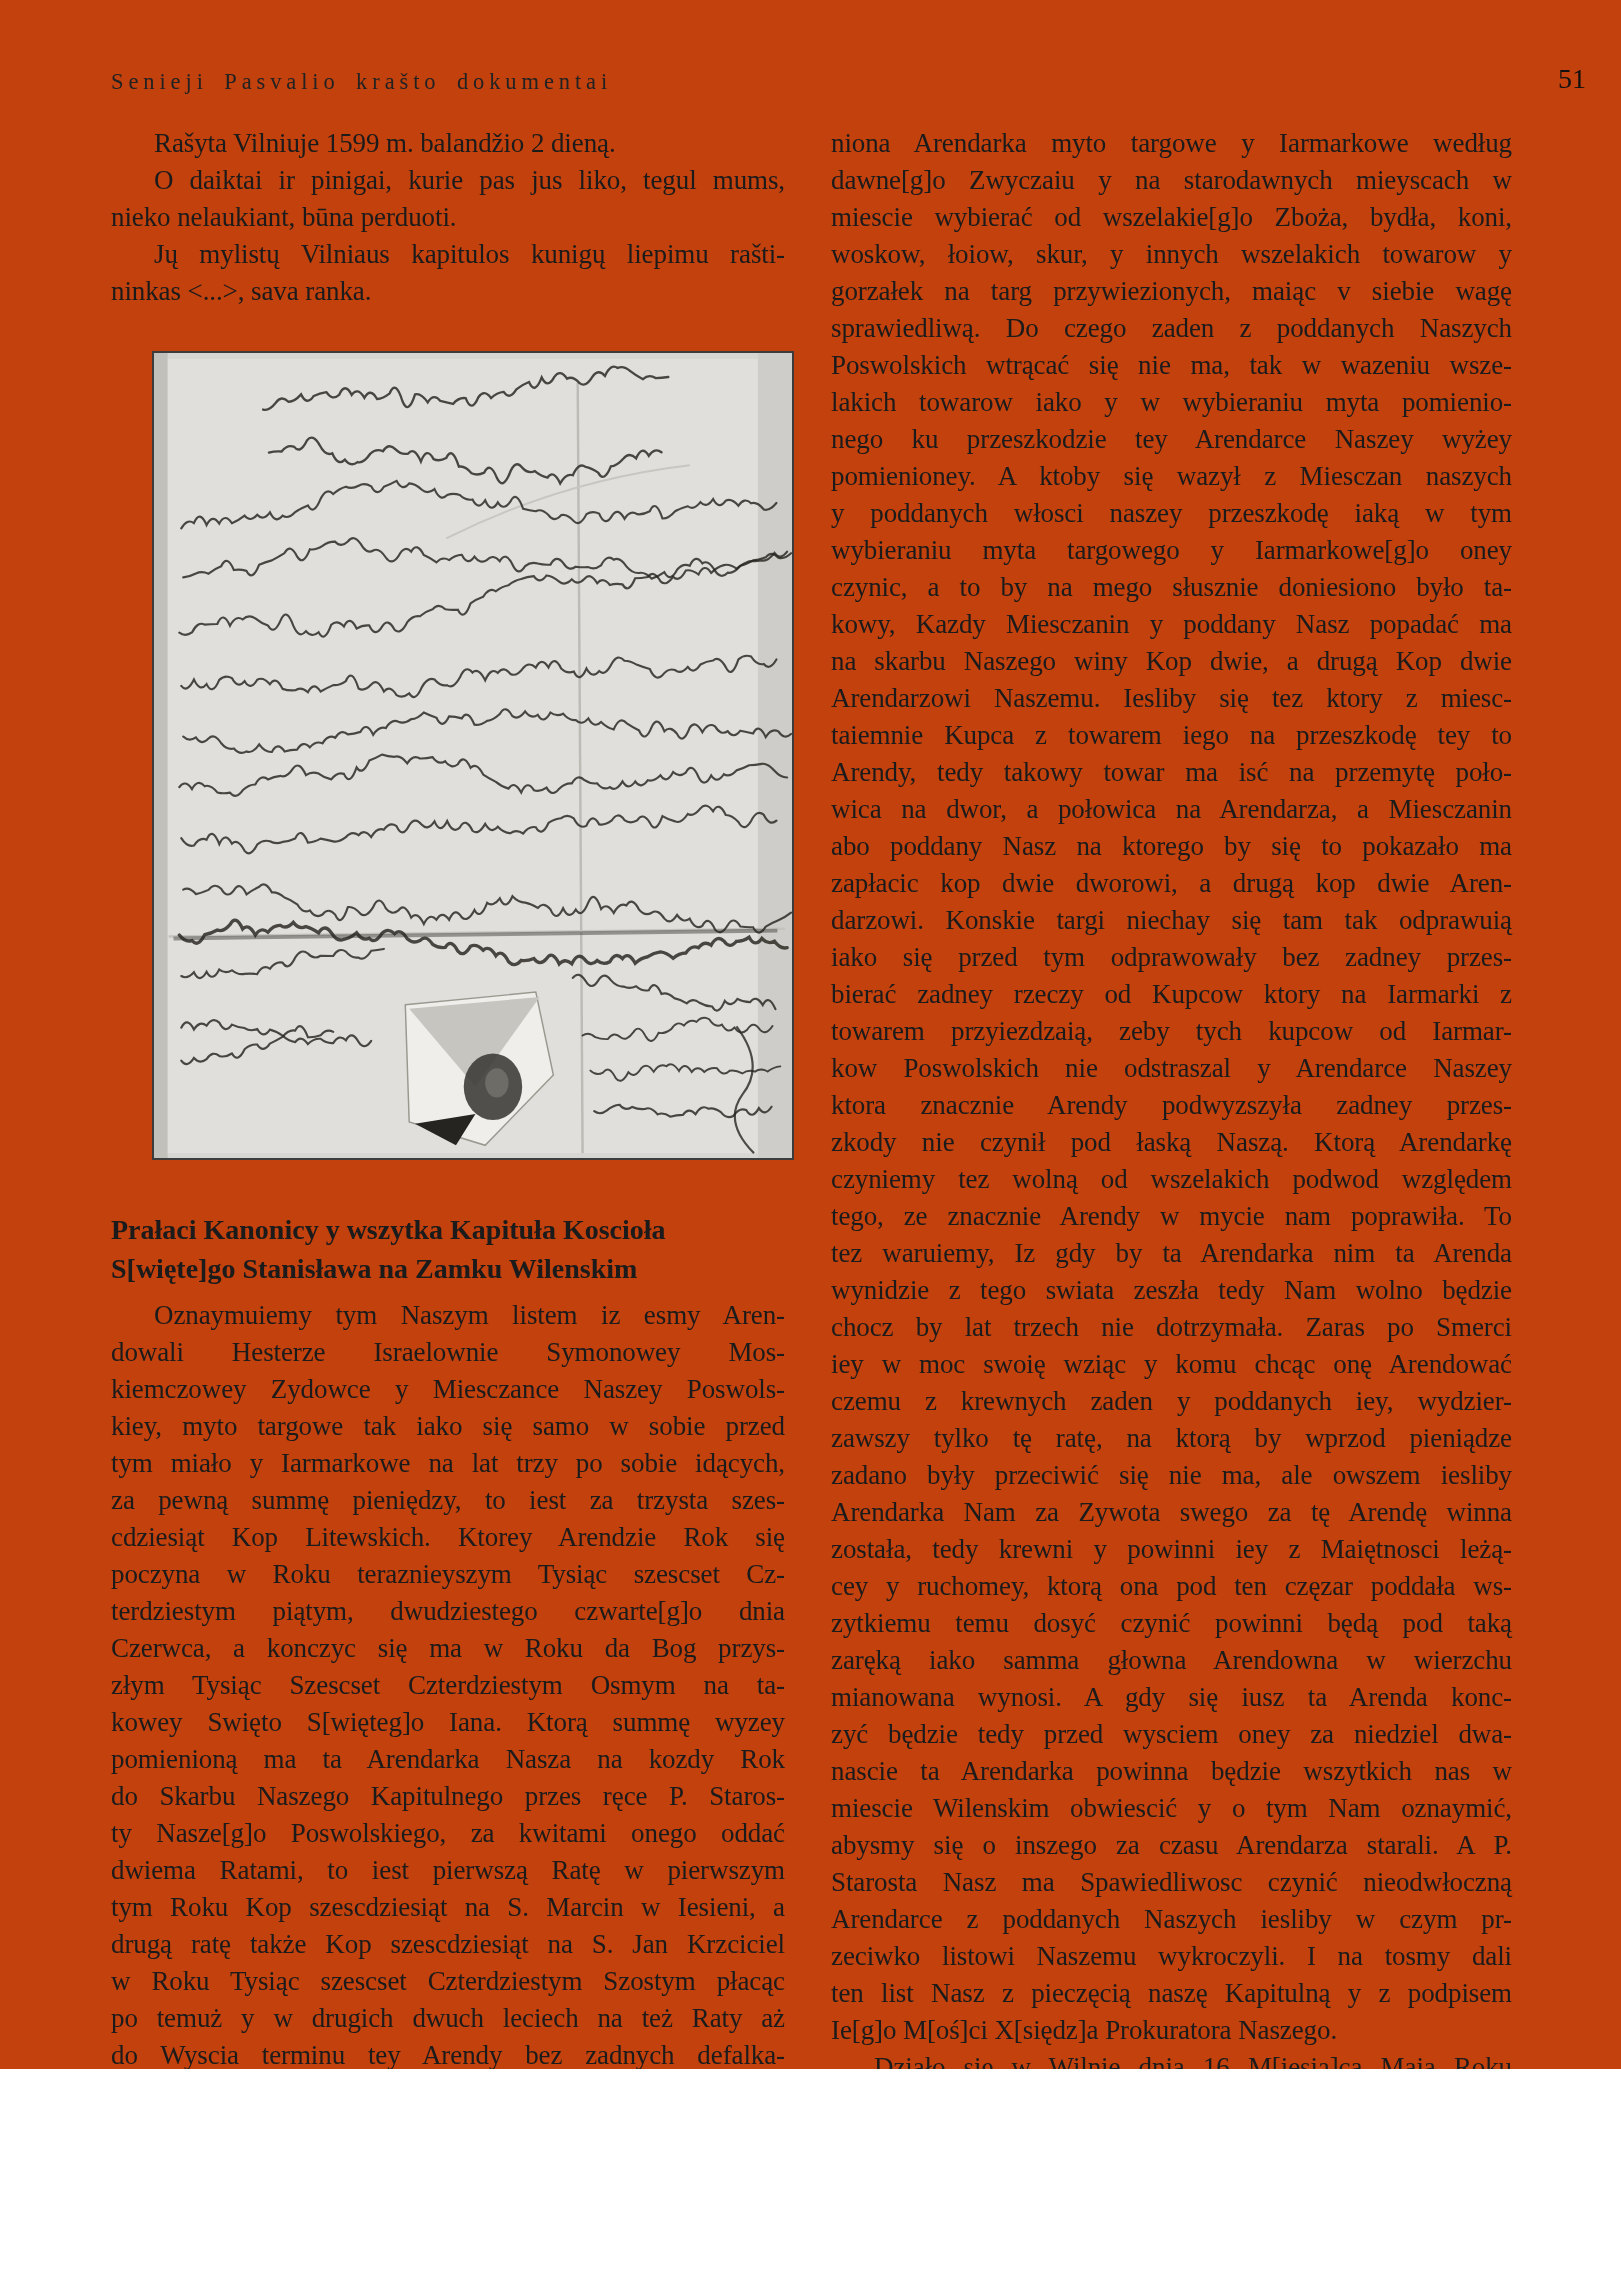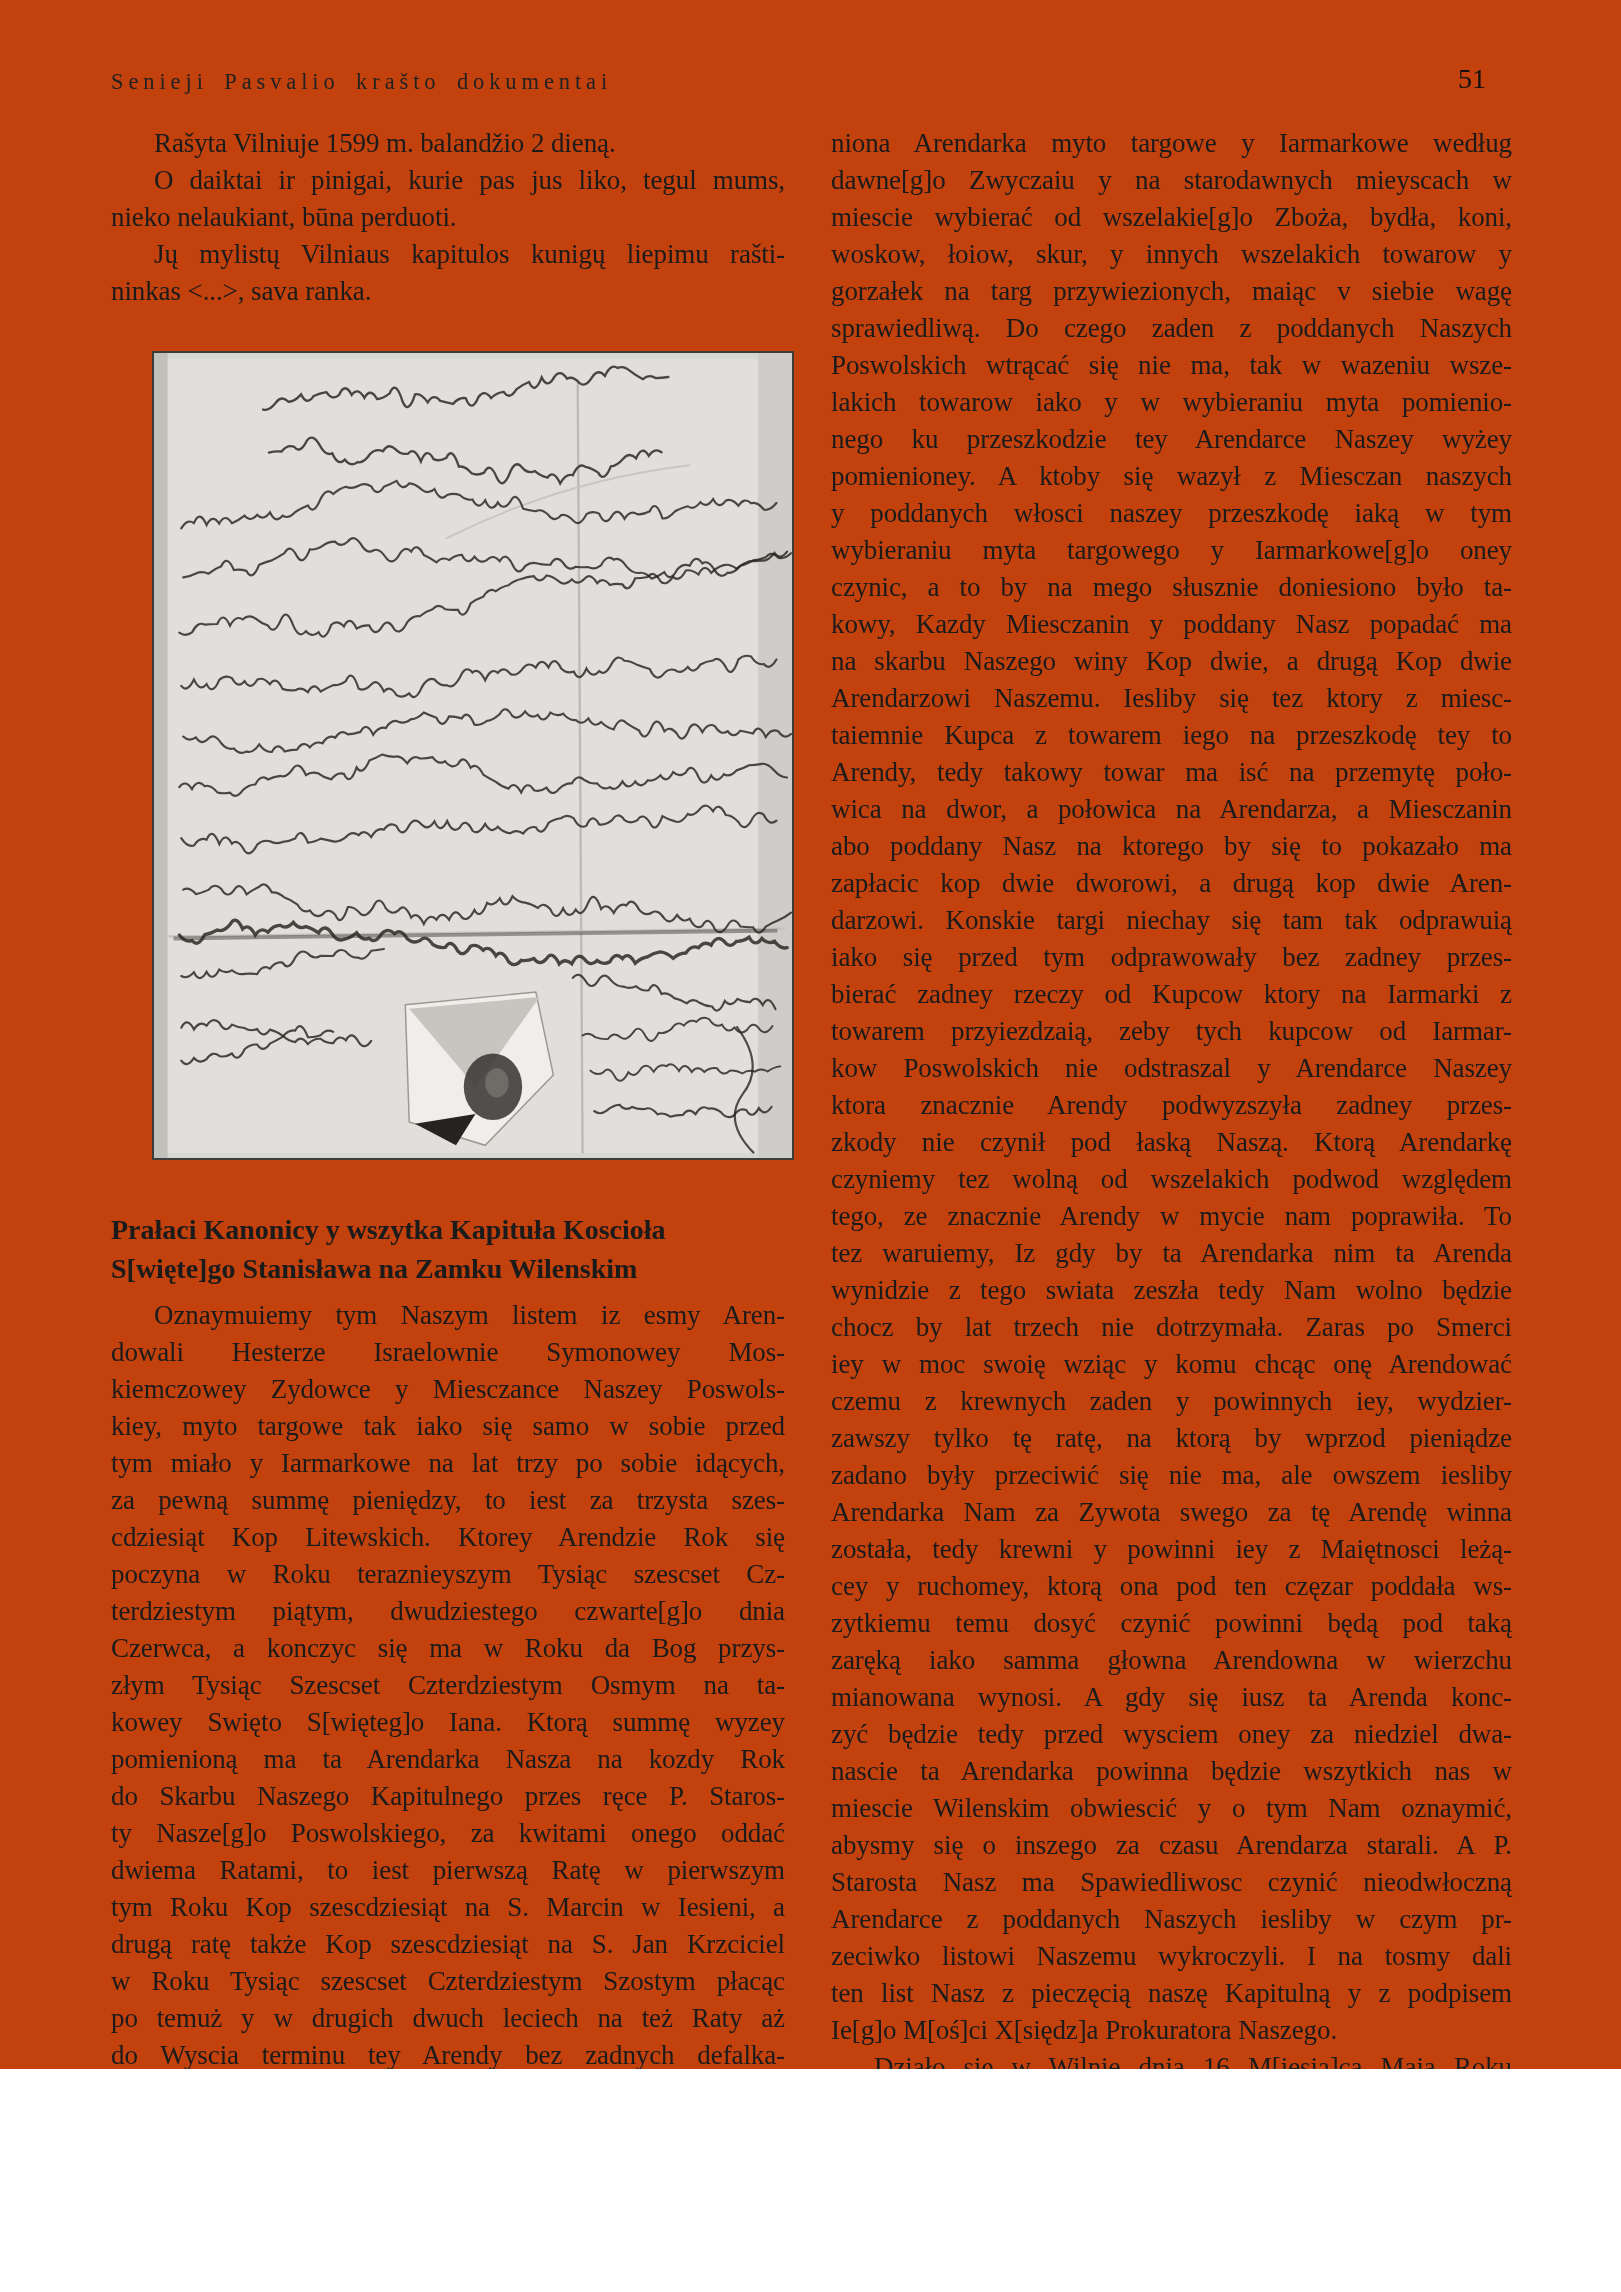--- a/index.html
+++ b/index.html
@@ -1,20 +1,20 @@
 <!DOCTYPE html>
 <html><head>
 <meta charset="utf-8">
 <style>
   html,body{margin:0;padding:0;background:#ffffff;}
   .page{position:relative;width:1621px;height:2069px;background:#c2410c;overflow:hidden;
         font-family:"Liberation Serif", serif;color:#1b1b1b;}
   .running-title{position:absolute;left:111px;top:69px;font-size:22.5px;letter-spacing:4.9px;
                  word-spacing:5.9px;color:#222;}
-  .page-number{position:absolute;left:1458px;top:63px;font-size:28px;color:#111;}
+  .page-number{position:absolute;left:1558px;top:63px;font-size:28px;color:#111;}
   .col{position:absolute;top:125px;font-size:27px;line-height:37px;}
   .col-left{left:111px;width:674px;}
   .col-right{left:831px;width:681px;}
   .tl{text-align:justify;text-align-last:justify;letter-spacing:-0.1px;}
   .tl.end{text-align:left;text-align-last:auto;}
   .tl.ind{text-indent:43px;}
   .figure{margin:41px 0 0 41px;width:642px;height:809px;border:2px solid #3c3c3c;
           box-sizing:border-box;background:#d9d8d4;}
   .figure svg{display:block;width:100%;height:100%;}
   .doc-heading{margin-top:50px;font-size:28px;font-weight:bold;line-height:39px;}
@@ -146,21 +146,21 @@
         <div class="tl">towarem przyiezdzaią, zeby tych kupcow od Iarmar-</div>
         <div class="tl">kow Poswolskich nie odstraszal y Arendarce Naszey</div>
         <div class="tl">ktora znacznie Arendy podwyzszyła zadney przes-</div>
         <div class="tl">zkody nie czynił pod łaską Naszą. Ktorą Arendarkę</div>
         <div class="tl">czyniemy tez wolną od wszelakich podwod względem</div>
         <div class="tl">tego, ze znacznie Arendy w mycie nam poprawiła. To</div>
         <div class="tl">tez waruiemy, Iz gdy by ta Arendarka nim ta Arenda</div>
         <div class="tl">wynidzie z tego swiata zeszła tedy Nam wolno będzie</div>
         <div class="tl">chocz by lat trzech nie dotrzymała. Zaras po Smerci</div>
         <div class="tl">iey w moc swoię wziąc y komu chcąc onę Arendować</div>
-        <div class="tl">czemu z krewnych zaden y powinnych iey, wydzier-</div>
+        <div class="tl">czemu z krewnych zaden y poddanych iey, wydzier-</div>
         <div class="tl">zawszy tylko tę ratę, na ktorą by wprzod pieniądze</div>
         <div class="tl">zadano były przeciwić się nie ma, ale owszem iesliby</div>
         <div class="tl">Arendarka Nam za Zywota swego za tę Arendę winna</div>
         <div class="tl">została, tedy krewni y powinni iey z Maiętnosci leżą-</div>
         <div class="tl">cey y ruchomey, ktorą ona pod ten częzar poddała ws-</div>
         <div class="tl">zytkiemu temu dosyć czynić powinni będą pod taką</div>
         <div class="tl">zaręką iako samma głowna Arendowna w wierzchu</div>
         <div class="tl">mianowana wynosi. A gdy się iusz ta Arenda konc-</div>
         <div class="tl">zyć będzie tedy przed wysciem oney za niedziel dwa-</div>
         <div class="tl">nascie ta Arendarka powinna będzie wszytkich nas w</div>

